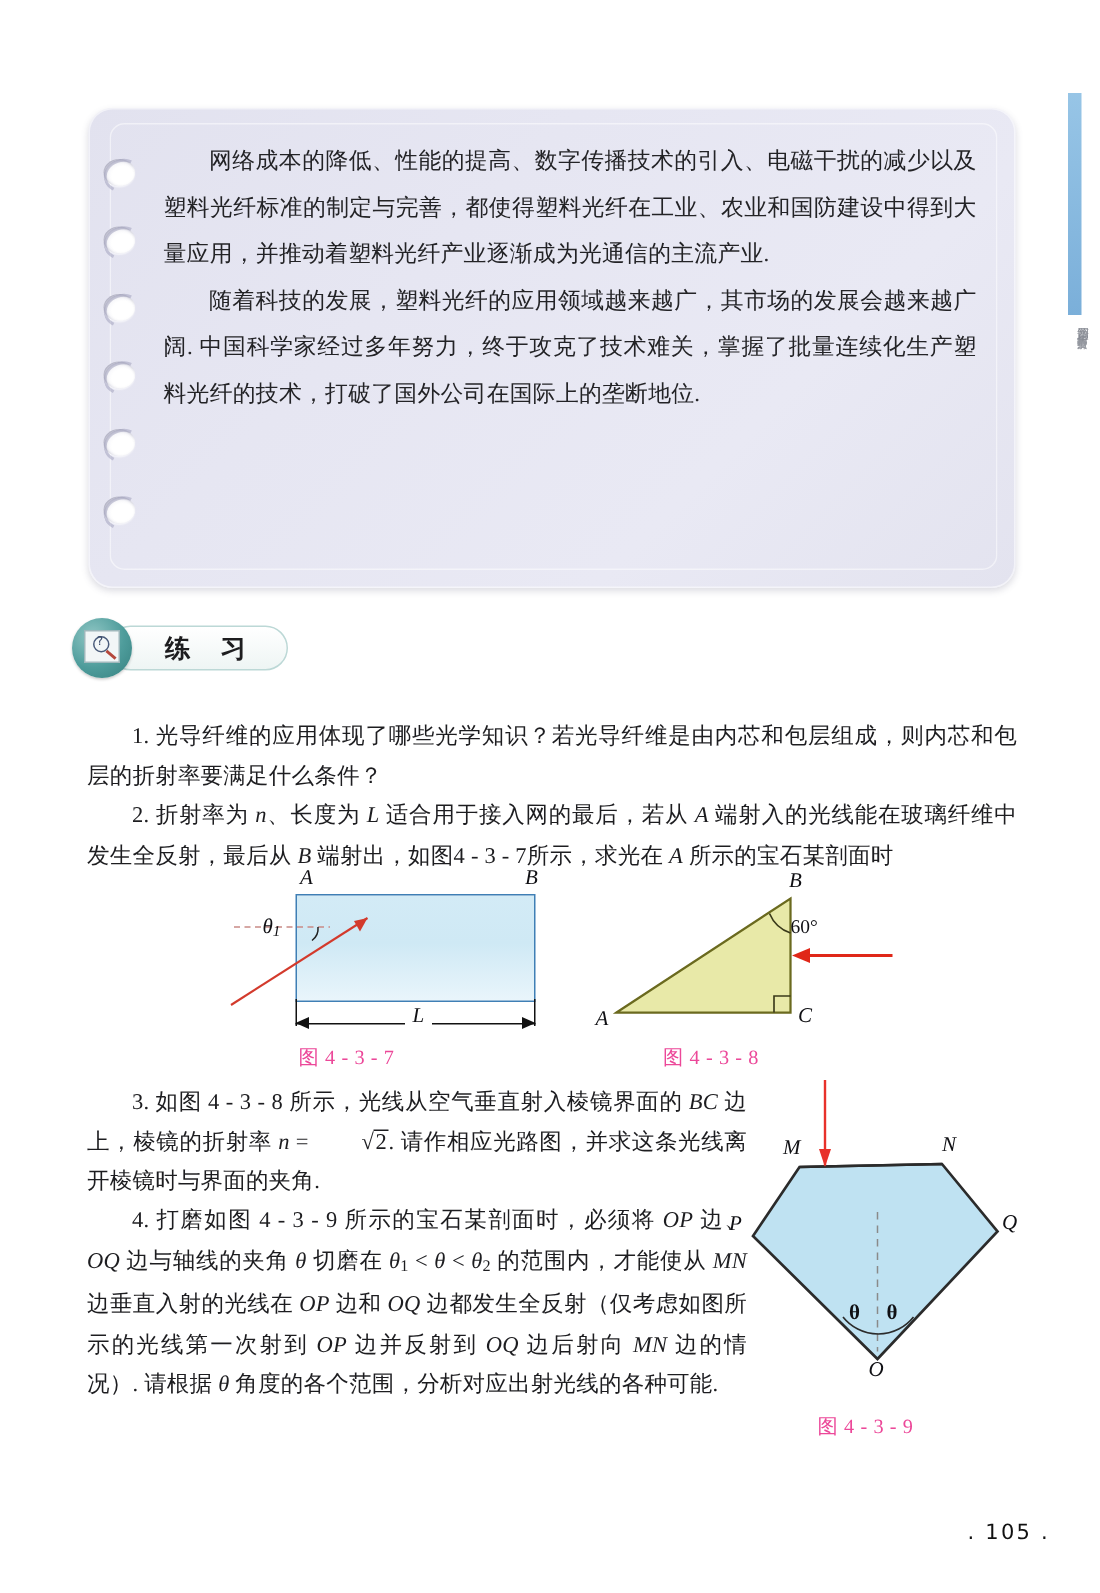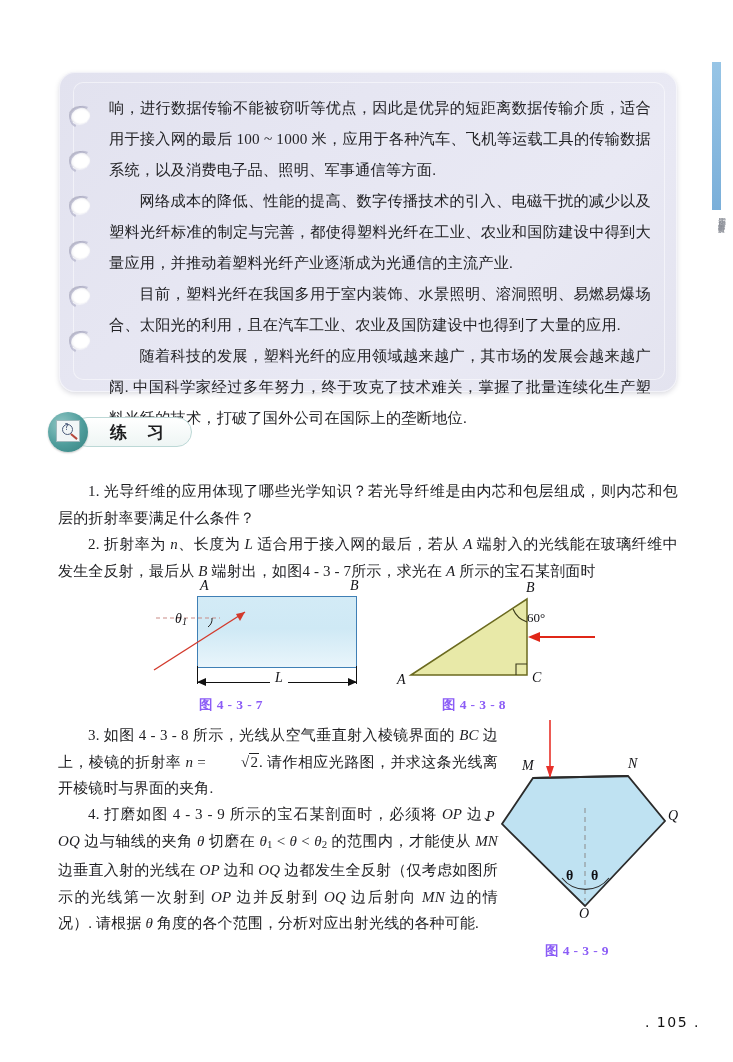--- a/index.html
+++ b/index.html
@@ -153,24 +153,23 @@
   .q4 { left: 58px; top: 801px; width: 440px; }
 
   .sqrt { display:inline-block; position:relative; padding-left:1px;}
   .sqrt .rad { font-size: 1em; }
   .sqrt .radicand { border-top: 1px solid #1d1d20; padding: 0 1px; }
 
   
   .fig-cap {
     position:absolute;
     font-size: 13.5px;
-    color:#8b5cf6;
+    color:#ec4899;
     letter-spacing:.4px;
     white-space:nowrap;
-    font-weight:bold;
   }
   .fig-label {
     position:absolute;
     font-size: 14px;
     font-style: italic;
     font-family:"Liberation Serif",serif;
     color:#101014;
     white-space:nowrap;
   }
 
@@ -221,23 +220,21 @@
   <div class="card-inner"></div>
   <div class="rings">
     <div class="ring"></div>
     <div class="ring"></div>
     <div class="ring"></div>
     <div class="ring"></div>
     <div class="ring"></div>
     <div class="ring"></div>
   </div>
   <div class="card-text">
-    <p class="no-indent">响，进行数据传输不能被窃听等优点，因此是优异的短距离数据传输介质，适合用于接入网的最后 100 ~ 1000 米，应用于各种汽车、飞机等运载工具的传输数据系统，以及消费电子品、照明、军事通信等方面.</p>
     <p>网络成本的降低、性能的提高、数字传播技术的引入、电磁干扰的减少以及塑料光纤标准的制定与完善，都使得塑料光纤在工业、农业和国防建设中得到大量应用，并推动着塑料光纤产业逐渐成为光通信的主流产业.</p>
-    <p>目前，塑料光纤在我国多用于室内装饰、水景照明、溶洞照明、易燃易爆场合、太阳光的利用，且在汽车工业、农业及国防建设中也得到了大量的应用.</p>
     <p>随着科技的发展，塑料光纤的应用领域越来越广，其市场的发展会越来越广阔. 中国科学家经过多年努力，终于攻克了技术难关，掌握了批量连续化生产塑料光纤的技术，打破了国外公司在国际上的垄断地位.</p>
   </div>
 </div>
 
 <div class="practice">
   <div class="practice-pill"></div>
   <div class="practice-circle">
     <div class="practice-glass">
       <div class="mag-lens"></div>
       <div class="mag-q">?</div>

